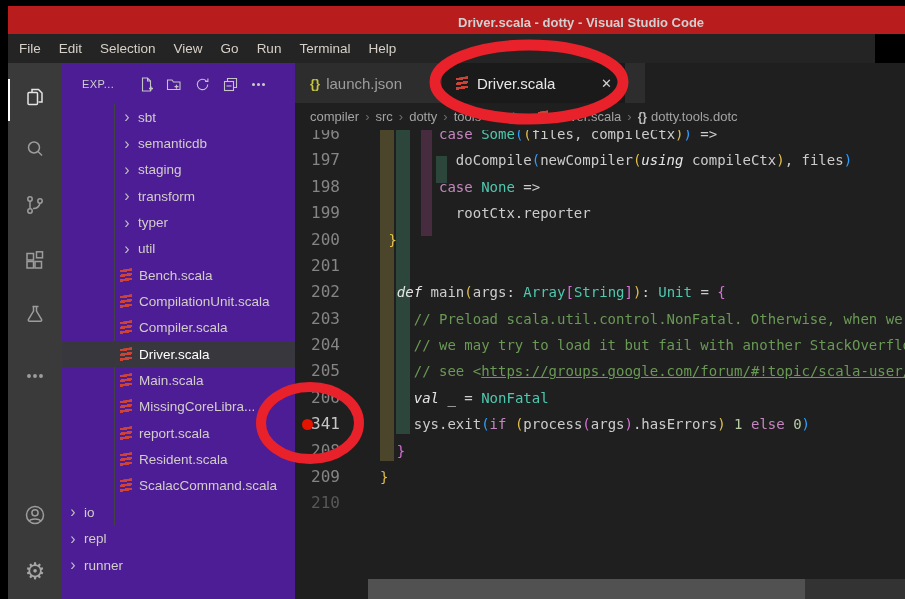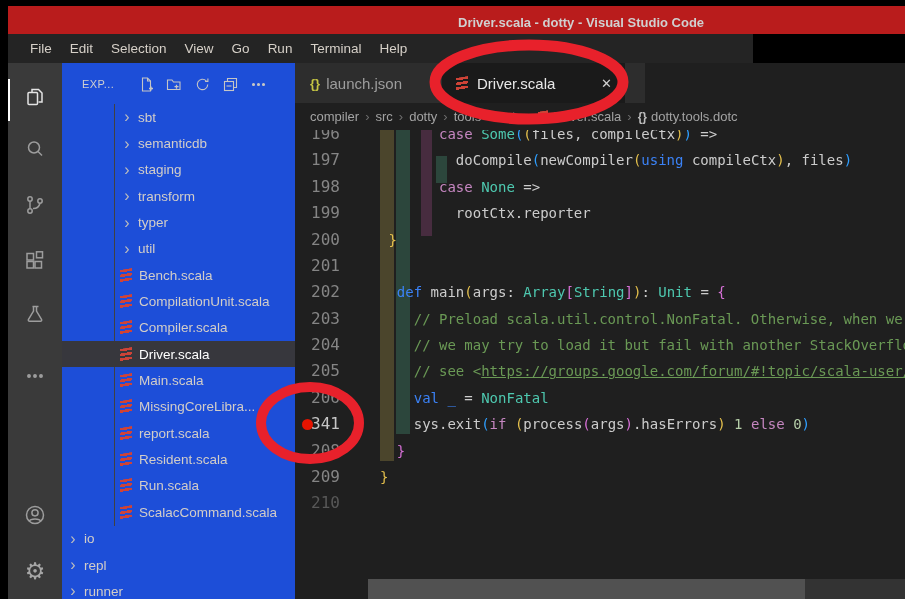--- a/index.html
+++ b/index.html
@@ -3,31 +3,31 @@
 <meta charset="utf-8">
 <style>
   html,body{margin:0;padding:0;}
   body{width:905px;height:599px;position:relative;overflow:hidden;background:#000;
        font-family:"Liberation Sans",sans-serif;-webkit-font-smoothing:antialiased;}
   .abs{position:absolute;}
   
   #titlebar{left:8px;top:6px;width:897px;height:28px;background:#b91c1c;}
   #window-title{left:450px;top:6px;font-size:13px;font-weight:600;color:#d0d0d0;line-height:22px;}
   
-  #menubar{left:8px;top:34px;width:745px;height:29px;background:#242424;display:flex;align-items:center;padding-left:13px;box-sizing:border-box;}
+  #menubar{left:8px;top:34px;width:867px;height:29px;background:#242424;display:flex;align-items:center;padding-left:2px;box-sizing:border-box;}
   .menu-item{color:#d6d0c8;font-size:13.5px;padding:0 9px;line-height:29px;cursor:default;}
   
   #activitybar{left:8px;top:63px;width:54px;height:536px;background:#3a3a3a;}
   .ab-item{position:absolute;left:0;width:54px;height:36px;display:flex;align-items:center;justify-content:center;}
   .ab-item svg{stroke:#9d9d9d;fill:none;stroke-width:1.5;}
   .ab-item.active svg{stroke:#e4e4e4;}
   #ab-indicator{left:0;top:16px;width:2px;height:42px;background:#fff;}
   #settings-gear{font-size:23px;color:#a6a6a6;line-height:23px;}
   
-  #sidebar{left:62px;top:63px;width:233px;height:536px;background:#1d4ed8;overflow:hidden;}
+  #sidebar{left:62px;top:63px;width:233px;height:536px;background:#4c1d95;overflow:hidden;}
   #sb-header-label{left:20px;top:15px;font-size:11px;letter-spacing:.4px;color:#cfcfcf;}
   #sb-tools{left:76px;top:13px;display:flex;gap:11px;}
   #sb-tools svg{stroke:#c5c5c5;fill:none;stroke-width:1.1;}
   #tree{left:0;top:41px;right:0;}
   #tree-guide{left:52px;top:0;width:1px;height:422px;background:#414141;}
   .tree-row{height:26.35px;display:flex;align-items:center;color:#d2cdc8;font-size:13.5px;white-space:nowrap;position:relative;}
   .tree-row.deep{padding-left:58px;}
   .tree-row.shallow{padding-left:4px;}
   .tree-row.selected{background:#37373d;color:#fff;}
   .chev{width:14px;margin-right:4px;color:#bdbdbd;font-size:16px;line-height:14px;display:inline-block;text-align:center;}
@@ -58,21 +58,21 @@
   #gbar-c{left:126px;top:0;width:11px;height:106px;background:#472c3f;}
   #gbar-d{left:141px;top:26px;width:11px;height:27px;background:#2c463c;}
   #gutter{left:0;top:-9px;width:52px;}
   .g-line{height:26.38px;line-height:26.38px;text-align:right;padding-right:7px;color:#858585;
           font-family:"DejaVu Sans Mono",monospace;font-size:16px;position:relative;}
   .g-line.cur{color:#c6c6c6;}
   .g-line.dim{color:#585858;}
   .bp-dot{position:absolute;left:7px;top:8px;width:11px;height:11px;border-radius:50%;background:#e51400;}
   #code{left:85px;top:-9px;width:1100px;}
   .c-line{height:26.38px;line-height:26.38px;white-space:pre;font-family:"DejaVu Sans Mono",monospace;font-size:14px;}
-  .tk-pl{color:#cccccc;} .tk-kp{color:#c586c0;} .tk-kb{color:#3b82f6;} .tk-ty{color:#4ec9b0;}
+  .tk-pl{color:#cccccc;} .tk-kp{color:#c586c0;} .tk-kb{color:#e5e5e5;font-style:italic;} .tk-ty{color:#4ec9b0;}
   .tk-cm{color:#6a9955;} .tk-lk{color:#6a9955;text-decoration:underline;} .tk-nm{color:#b5cea8;}
   .tk-by{color:#e3bf4c;} .tk-bp2{color:#d670d6;} .tk-bb{color:#2f9fff;}
   
   #hscroll{left:73px;right:0;bottom:0;height:20px;background:#333333;}
   #hscroll-slider{left:0;top:0;width:437px;height:20px;background:#515151;}
   
   #annot{left:0;top:0;pointer-events:none;}
 </style>
 </head>
 <body>
@@ -225,24 +225,20 @@
         <span class="sc-ic"></span>
         <span>MissingCoreLibra...</span>
       </div>
       <div class="tree-row deep">
         <span class="sc-ic"></span>
         <span>report.scala</span>
       </div>
       <div class="tree-row deep">
         <span class="sc-ic"></span>
         <span>Resident.scala</span>
-      </div>
-      <div class="tree-row deep">
-        <span class="sc-ic"></span>
-        <span>Run.scala</span>
       </div>
       <div class="tree-row deep">
         <span class="sc-ic"></span>
         <span>ScalacCommand.scala</span>
       </div>
       <div class="tree-row shallow">
         <span class="chev">›</span>
         <span>io</span>
       </div>
       <div class="tree-row shallow">

